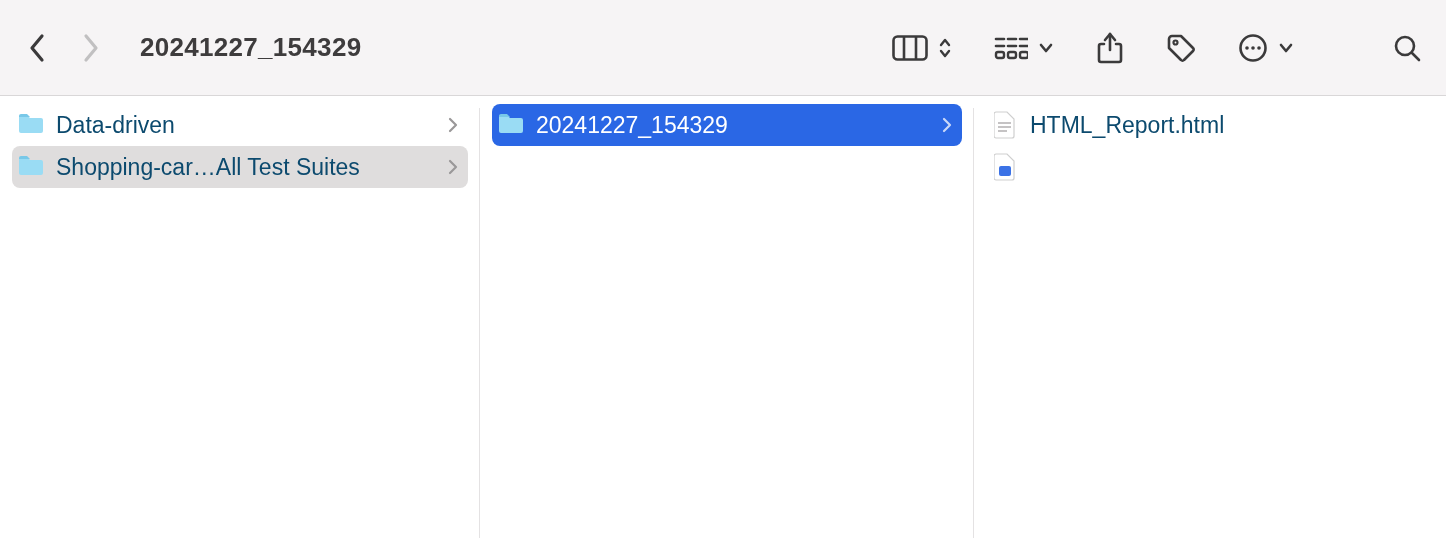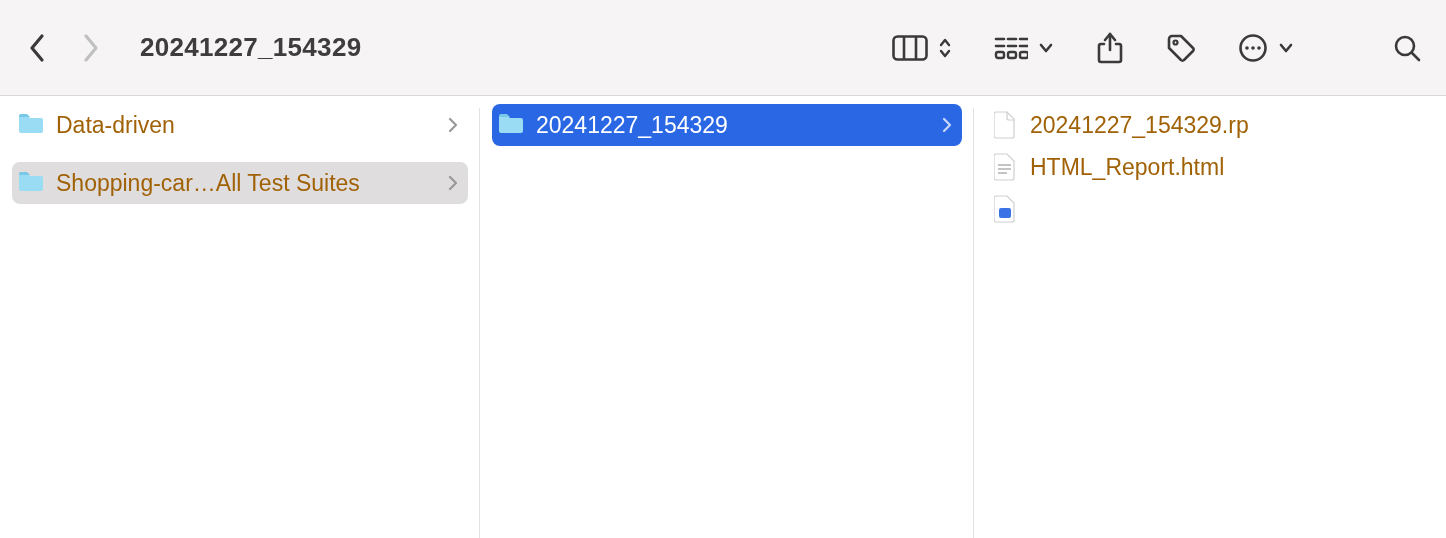--- a/index.html
+++ b/index.html
@@ -75,26 +75,26 @@
     width: 1px;
     background: #e4e2e3;
   }
   .item {
     display: flex;
     align-items: center;
     height: 42px;
     padding: 0 10px 0 6px;
     border-radius: 8px;
     font-size: 23px;
-    color: #a16207;
+    color: #0c4a6e;
     cursor: pointer;
     gap: 12px;
     white-space: nowrap;
   }
-  .item.gray-selected { background: #dfdddd; margin-top: 16px; }
+  .item.gray-selected { background: #dfdddd; }
   .item.blue-selected { background: #2a67e5; color: #fff; }
   .item .name { flex: 1; overflow: hidden; text-overflow: ellipsis; }
   .item .chev { margin-left: auto; color: #9a9899; flex-shrink: 0; }
   .item.blue-selected .chev { color: #c9d7f8; }
   .folder-icon {
     width: 26px; height: 26px; flex-shrink: 0;
   }
   .folder-icon svg { display: block; }
   .file-icon {
     width: 26px; height: 30px; flex-shrink: 0;
@@ -233,29 +233,20 @@
       </span>
     </div>
     <div class="divider"></div>
   </div>
 
   <div class="col col-2">
     <div class="item">
       <span class="file-icon">
         <svg width="22" height="28" viewBox="0 0 22 28">
             <path d="M2 1 h11 l7 7 v17 a2 2 0 0 1 -2 2 H2 a2 2 0 0 1 -2 -2 V3 a2 2 0 0 1 2 -2 Z" fill="#fff" stroke="#cfcfcf" stroke-width="1.2"></path>
-            <path d="M13 1 v6 a2 2 0 0 0 2 2 h6" fill="none" stroke="#cfcfcf" stroke-width="1.2"></path>
-          </svg>
-      </span>
-      <span class="name">20241227_154329.rp</span>
-    </div>
-    <div class="item">
-      <span class="file-icon">
-        <svg width="22" height="28" viewBox="0 0 22 28">
-            <path d="M2 1 h11 l7 7 v17 a2 2 0 0 1 -2 2 H2 a2 2 0 0 1 -2 -2 V3 a2 2 0 0 1 2 -2 Z" fill="#fff" stroke="#cfcfcf" stroke-width="1.2"></path>
             <line x1="4" y1="12" x2="17" y2="12" stroke="#b7b5b6" stroke-width="1.6"></line>
             <line x1="4" y1="16" x2="17" y2="16" stroke="#b7b5b6" stroke-width="1.6"></line>
             <line x1="4" y1="20" x2="13" y2="20" stroke="#b7b5b6" stroke-width="1.6"></line>
           </svg>
       </span>
       <span class="name">HTML_Report.html</span>
     </div>
     <div class="item">
       <span class="file-icon">
         <svg width="22" height="28" viewBox="0 0 22 28">

